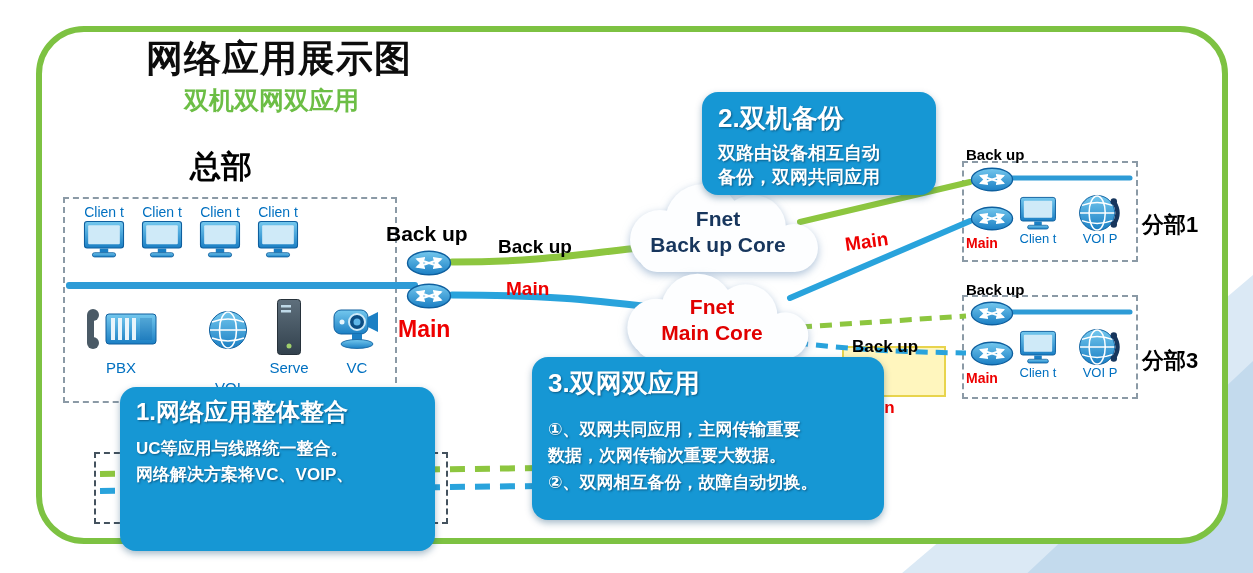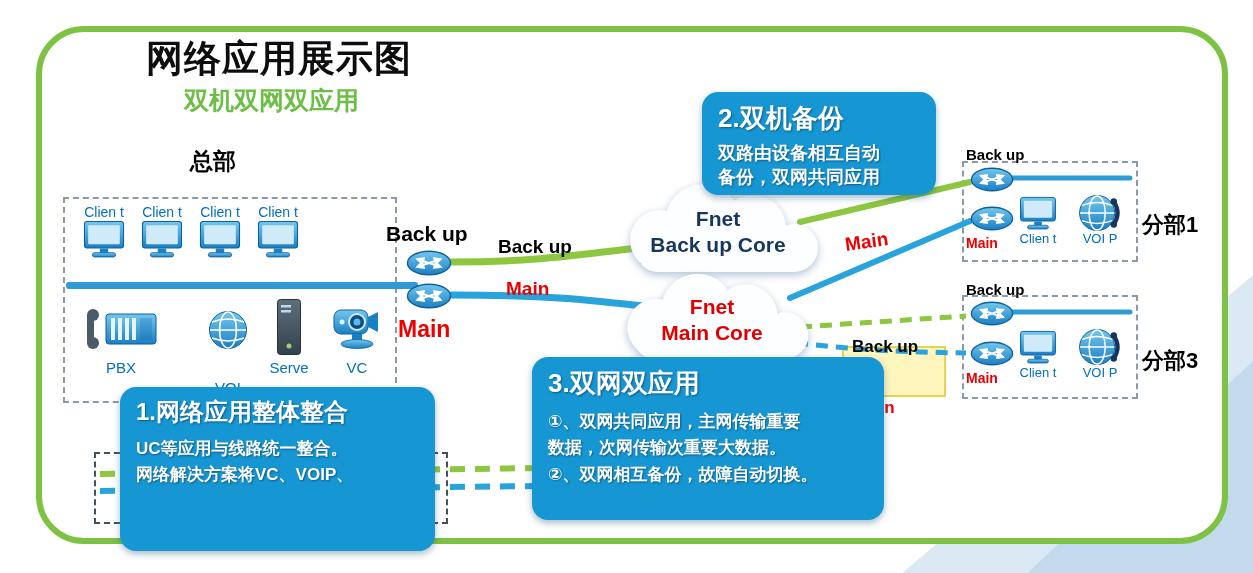--- a/index.html
+++ b/index.html
@@ -15,21 +15,21 @@
 
   
   .frame{left:36px;top:26px;width:1180px;height:506px;border:6px solid #7DC242;
          border-radius:48px;background:#fff;z-index:1;}
 
   .content{position:absolute;inset:0;z-index:2;}
 
   .title{left:146px;top:34px;font-size:37px;font-weight:800;color:#0d0d0d;letter-spacing:1px;}
   .subtitle{left:184px;top:84px;font-size:25px;font-weight:800;color:#6CBE45;}
 
-  .hq-label{left:190px;top:146px;font-size:23px;font-weight:800;color:#000;}
+  .hq-label{left:190px;top:146px;font-size:31px;font-weight:800;color:#000;}
   .dashed-box{border:2px dashed #8b9aa6;}
   .dark-dashed-box{border:2px dashed #44525e;}
 
   .lbl-blue{color:#0070C0;font-size:14px;text-align:center;line-height:1.15;}
   .lbl-dev{color:#0070C0;font-size:15px;text-align:center;line-height:1.1;}
   .bb{font-weight:bold;color:#000;}
   .br{font-weight:bold;color:#EE0000;}
 
   .busbar{background:#2E9BD6;border-radius:3px;height:7px;}
 
@@ -307,20 +307,20 @@
     <div class="abs callout" style="left:702px;top:92px;width:234px;height:103px;">
       <div class="ct" style="font-size:26px;">2.双机备份</div>
       <div class="cb" style="font-size:18px;margin-top:5px;line-height:1.35;">
         <div>双路由设备相互自动</div>
         <div>备份，双网共同应用</div>
       </div>
     </div>
 
     <div class="abs callout" style="left:532px;top:357px;width:352px;height:163px;">
       <div class="ct" style="font-size:26px;">3.双网双应用</div>
-      <div class="cb" style="font-size:17px;margin-top:8px;line-height:1.55;">
+      <div class="cb" style="font-size:17px;margin-top:16px;line-height:1.55;">
         <div>①、双网共同应用，主网传输重要</div>
         <div>数据，次网传输次重要大数据。</div>
         <div>②、双网相互备份，故障自动切换。</div>
       </div>
     </div>
   </div>
 </div>
 
 </body></html>

